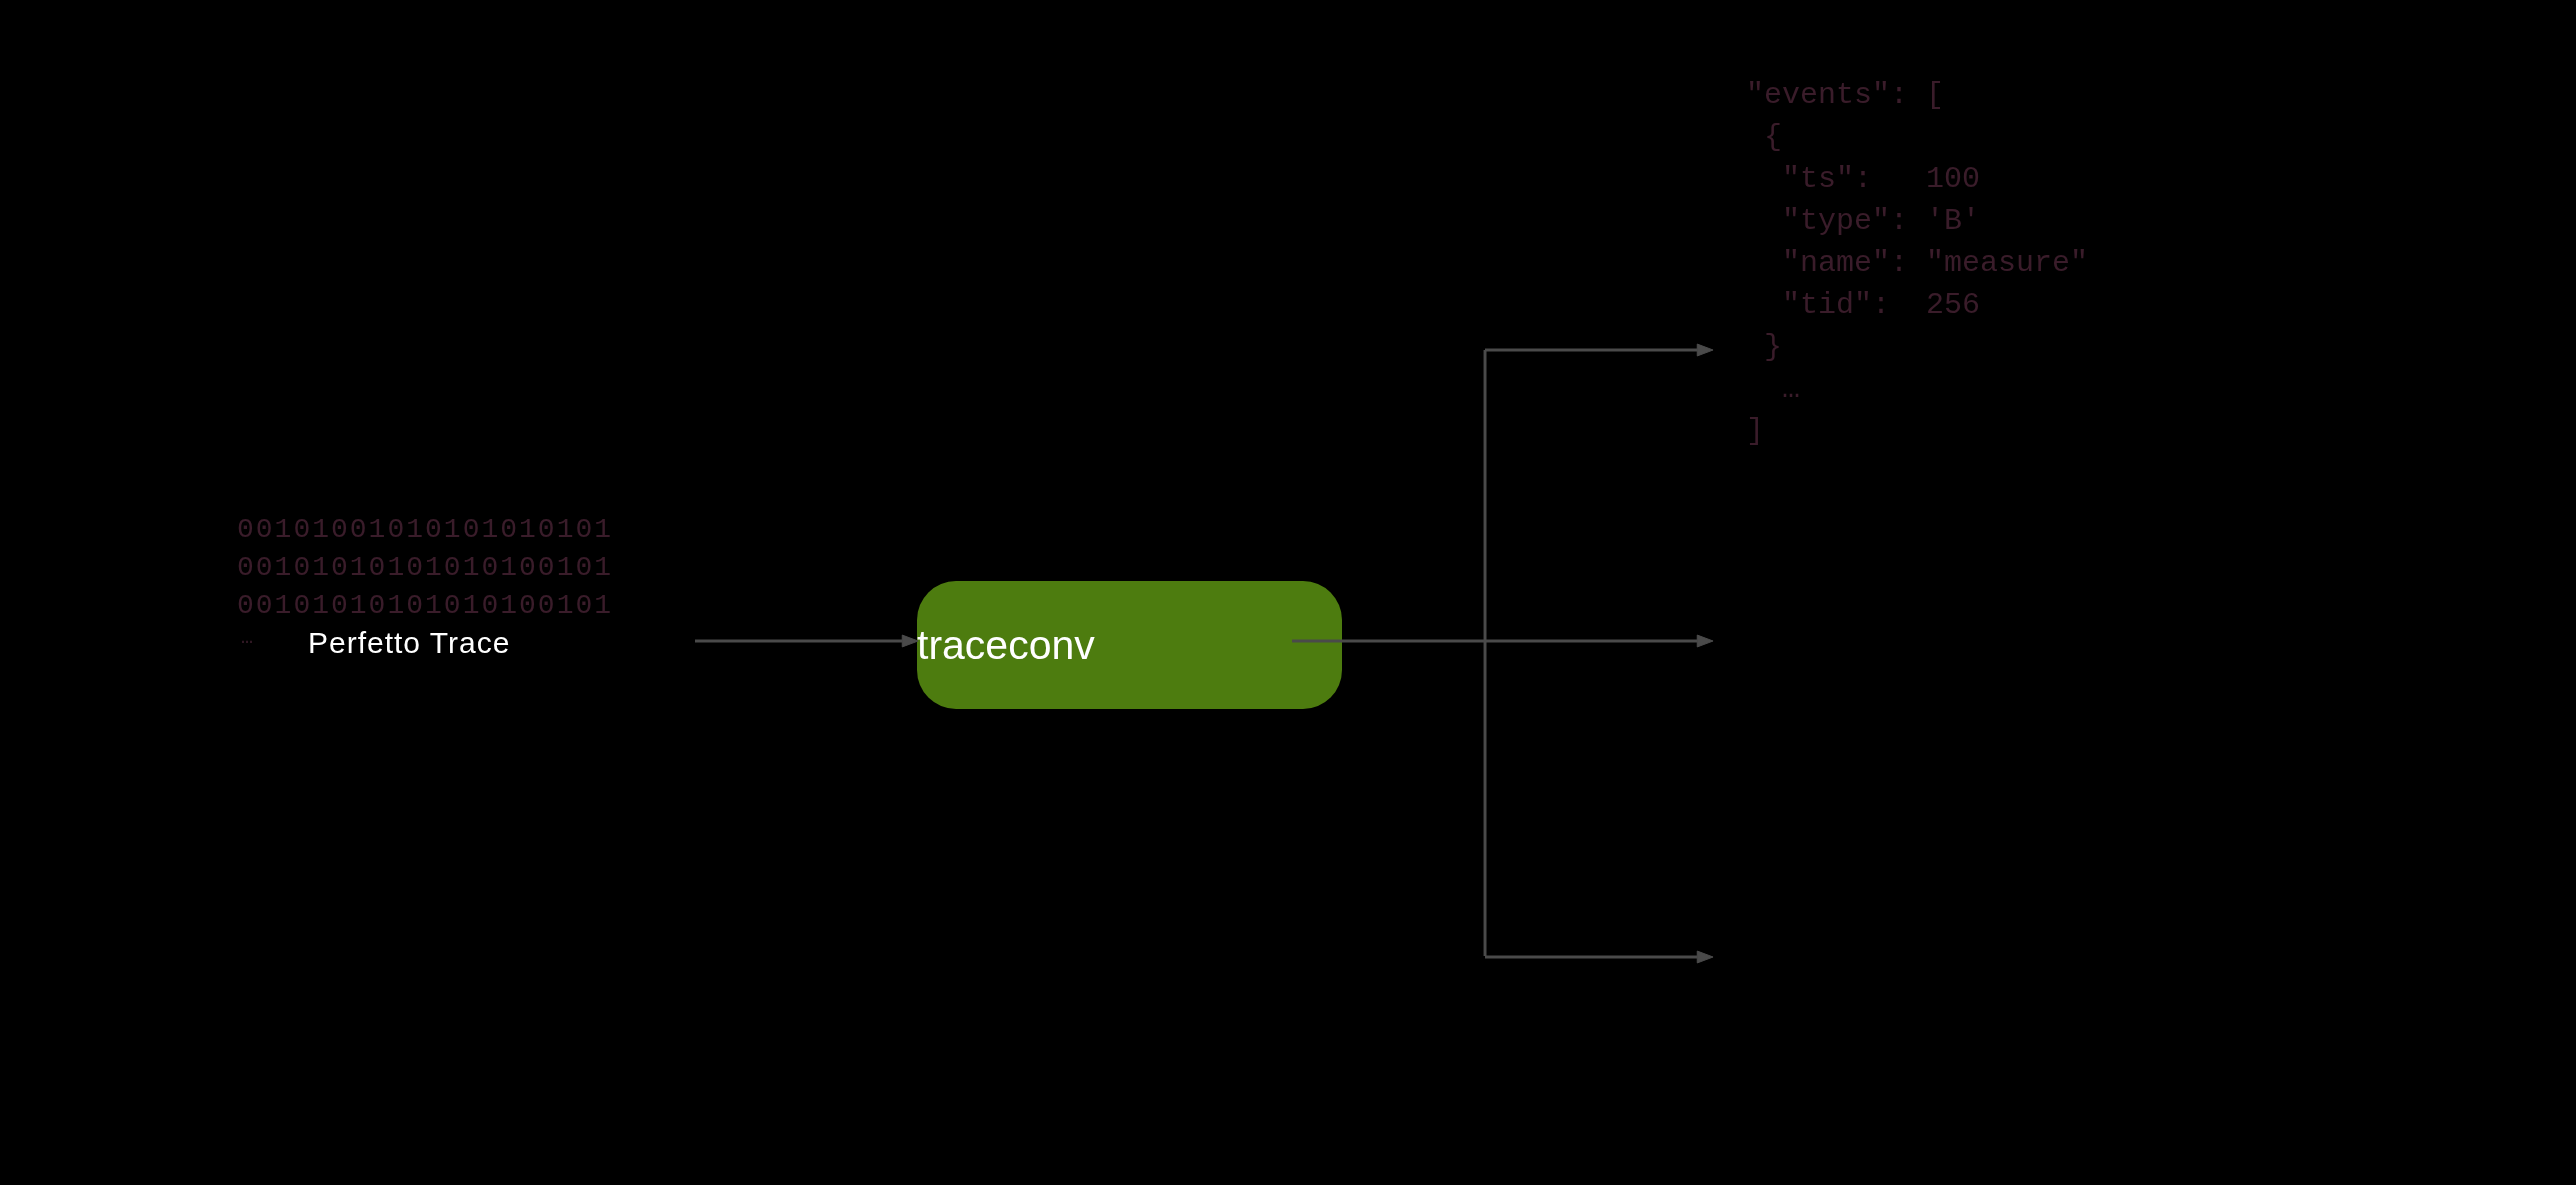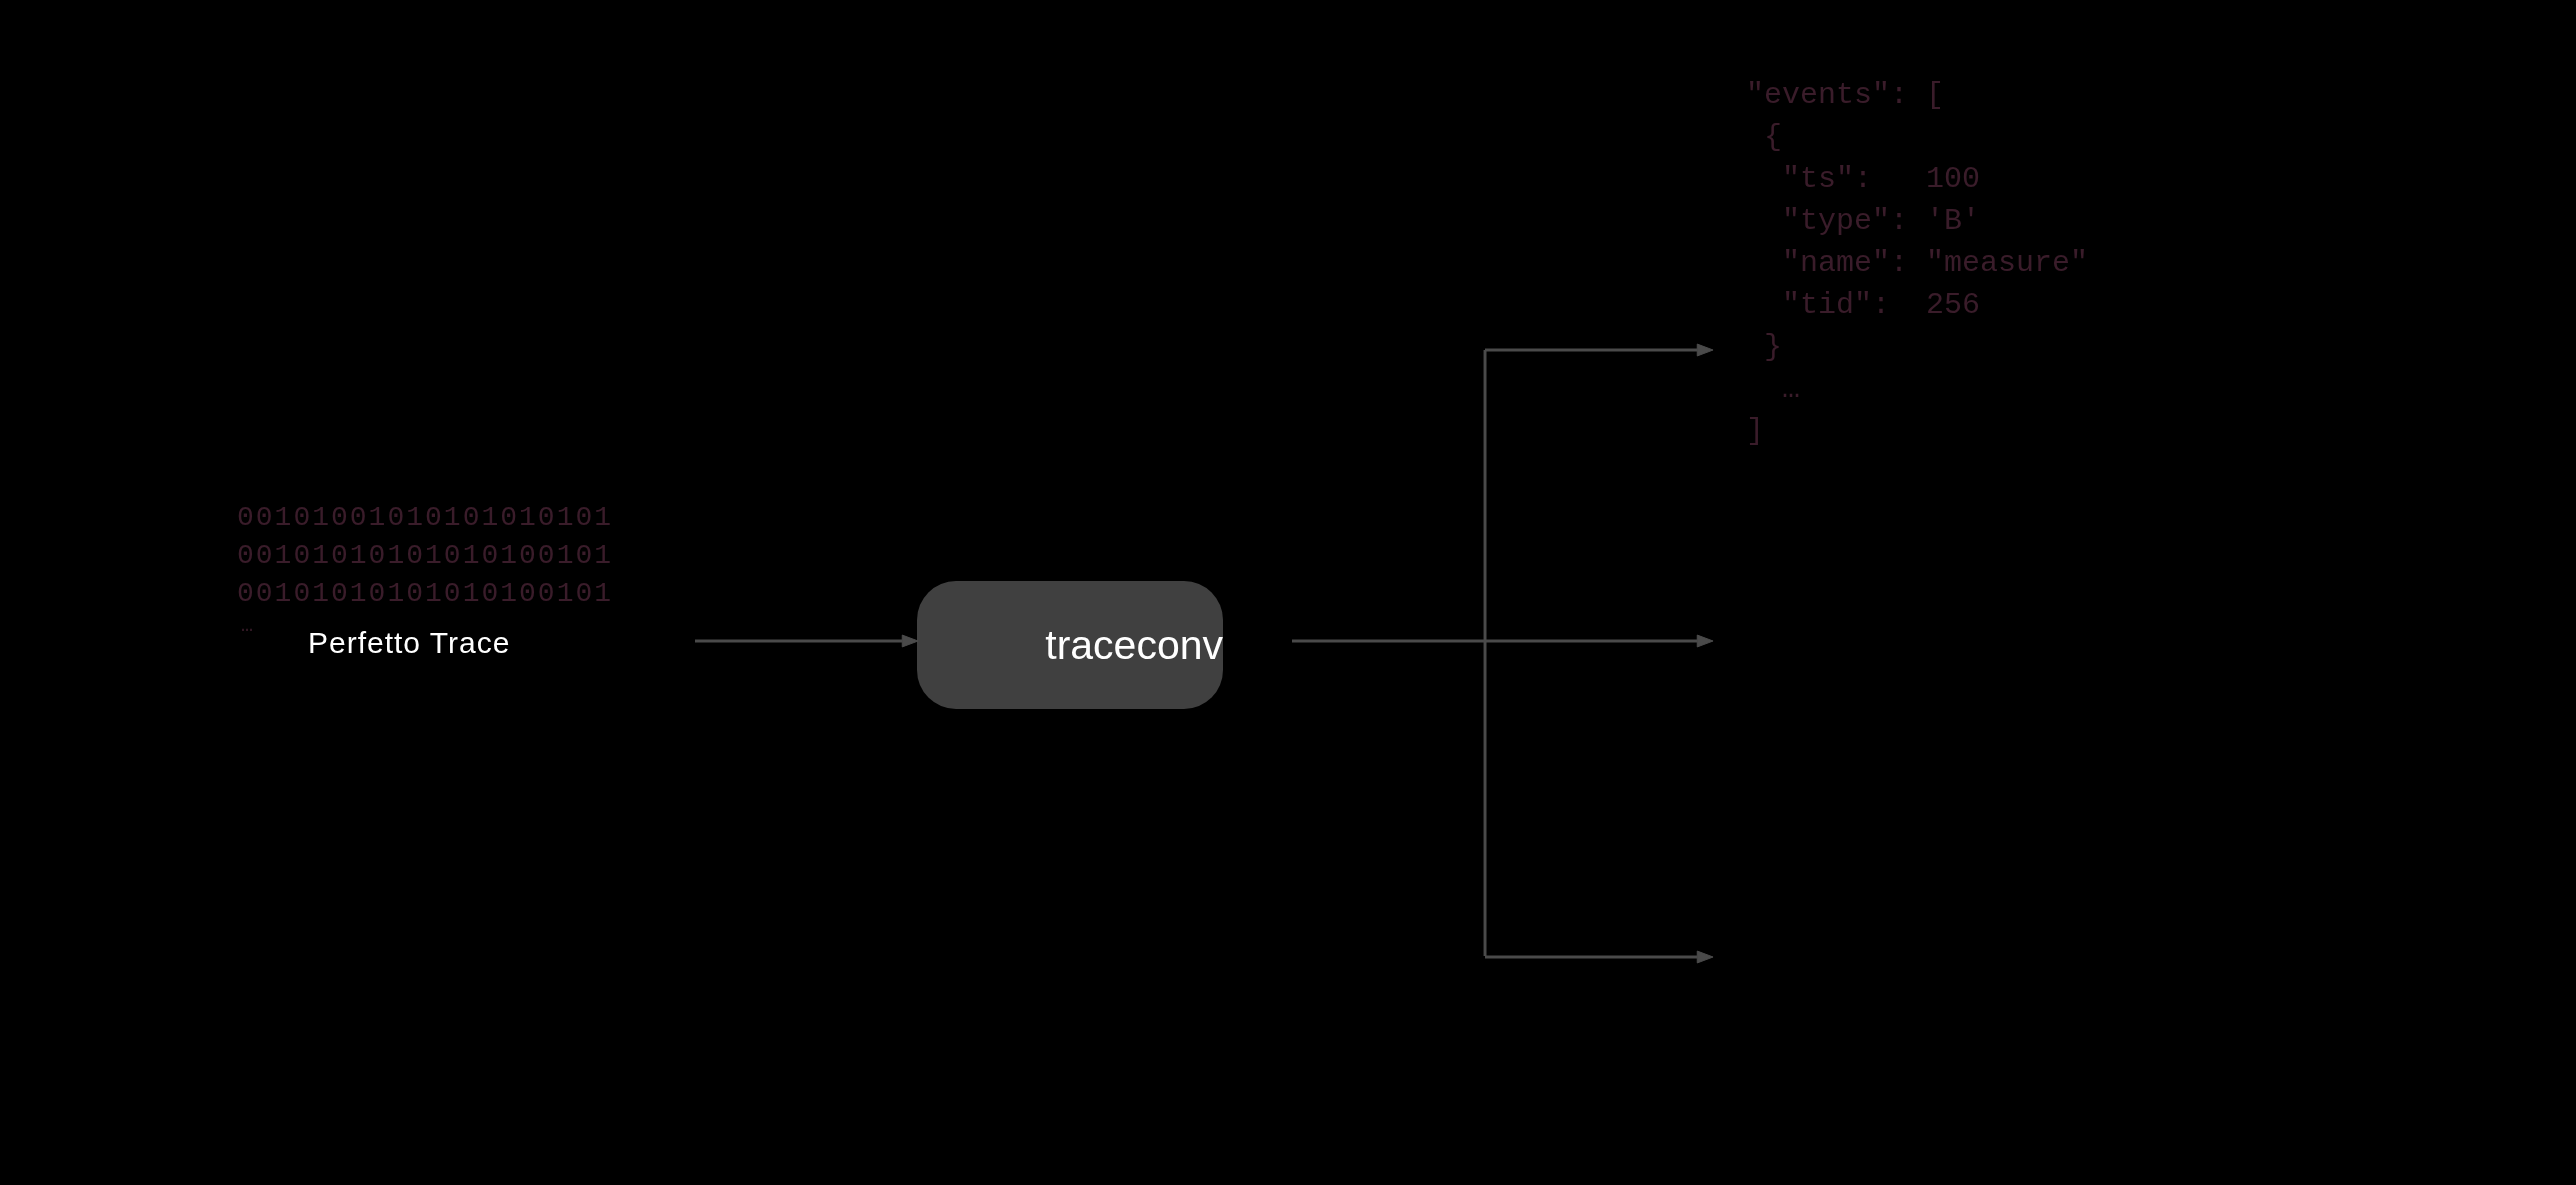--- a/index.html
+++ b/index.html
@@ -11,21 +11,21 @@
       background: #000000;
       width: 2576px;
       height: 1185px;
       position: relative;
       font-family: monospace;
       color: #3a1c2a;
     }
     .binary-block {
       position: absolute;
       left: 237px;
-      top: 499px;
+      top: 511px;
       font-family: 'Courier New', monospace;
       font-size: 28px;
       line-height: 1.35;
       color: #3a1c2a;
       font-weight: 500;
       letter-spacing: 2px;
     }
     .binary-ellipsis {
       font-size: 20px;
       padding-left: 4px;
@@ -37,27 +37,27 @@
       font-family: Liberation Sans, sans-serif;
       font-size: 30px;
       color: #ffffff;
       font-weight: 400;
       letter-spacing: 1px;
     }
     .traceconv-box {
       position: absolute;
       left: 917px;
       top: 581px;
-      width: 306px;
+      width: 425px;
       height: 128px;
-      background: #404040;
+      background: #4d7c0f;
       border-radius: 39px;
       display: flex;
       align-items: center;
-      justify-content: flex-end;
+      justify-content: flex-start;
     }
     .traceconv-text {
       font-family: Arial, sans-serif;
       font-size: 41px;
       color: #ffffff;
       font-weight: 400;
     }
     .json-block {
       position: absolute;
       left: 1746px;

